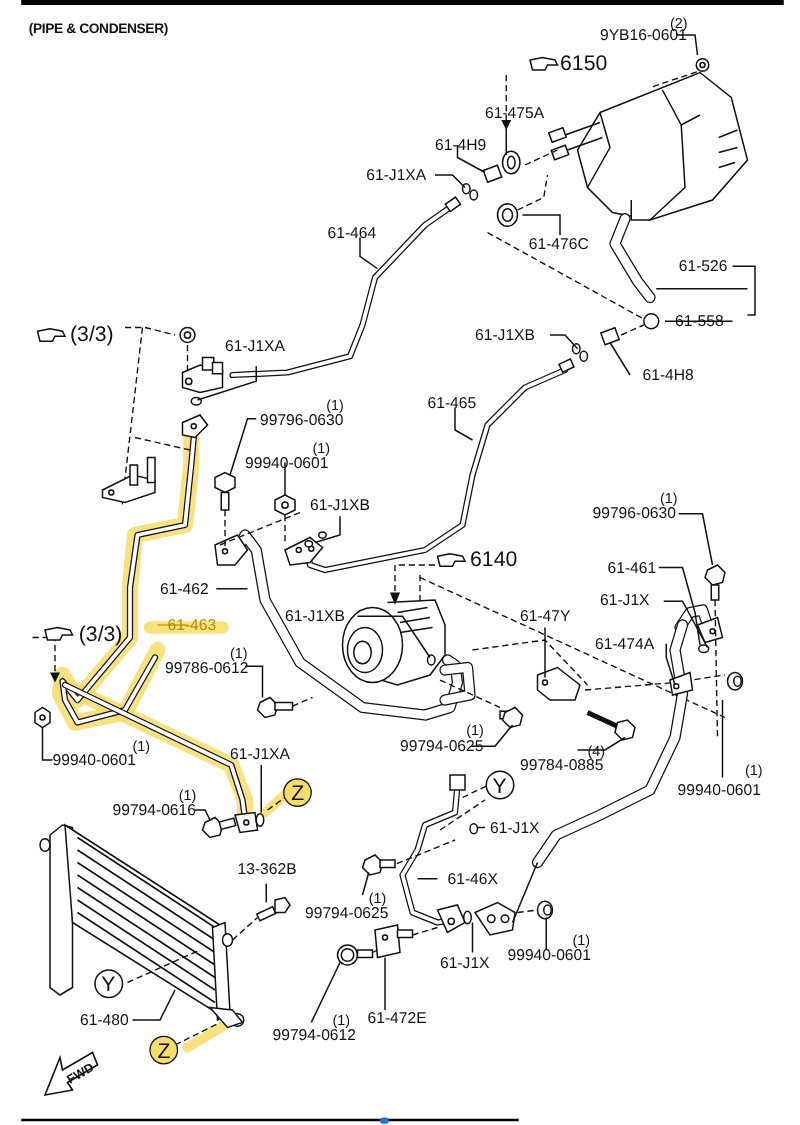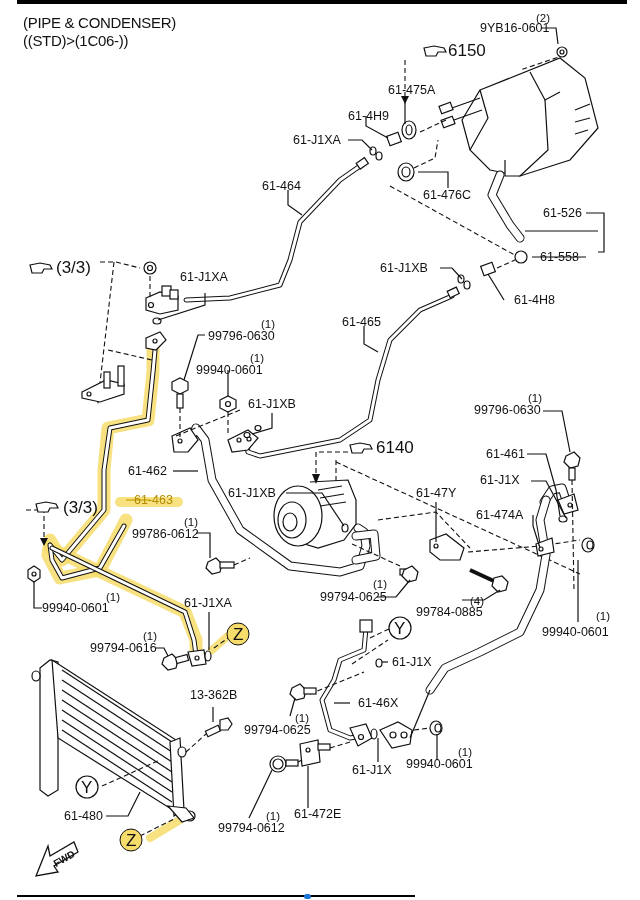--- a/index.html
+++ b/index.html
@@ -1,41 +1,40 @@
 <!DOCTYPE html>
 <html><head>
 <meta charset="utf-8">
 <style>
   html,body{margin:0;padding:0;background:#fff;}
   body{width:640px;height:900px;position:relative;overflow:hidden;font-family:"Liberation Sans",sans-serif;color:#111;}
   .topline{position:absolute;left:17px;top:0;width:610px;height:4px;background:#000;}
   .botline{position:absolute;left:17px;top:895px;width:398px;height:2px;background:#000;}
   .dot{position:absolute;left:304px;top:894px;width:7px;height:5px;border-radius:3px;background:#1b74d6;}
-  .title{position:absolute;left:23px;top:14px;font-size:15px;line-height:18px;letter-spacing:-0.3px;}
+  .title{position:absolute;left:23px;top:14px;font-size:11px;line-height:18px;letter-spacing:-0.3px;font-weight:bold;}
   svg{position:absolute;left:0;top:0;}
   .lbl{font-family:"Liberation Sans",sans-serif;font-size:12.5px;fill:#111;}
   .qty{font-size:11.5px;}
   .big{font-size:17px;}
   .hl{font-family:"Liberation Sans",sans-serif;font-size:12.5px;fill:#b38a00;}
   .ln{stroke:#111;stroke-width:1.2;fill:none;}
   .ds{stroke:#111;stroke-width:1.1;fill:none;stroke-dasharray:5 3;}
   .pipe{stroke:#111;stroke-width:5;fill:none;stroke-linecap:round;stroke-linejoin:round;}
   .pipein{stroke:#fff;stroke-width:3;fill:none;stroke-linecap:round;stroke-linejoin:round;}
   .hose{stroke:#111;stroke-width:9;fill:none;stroke-linecap:round;stroke-linejoin:round;}
   .hosein{stroke:#fff;stroke-width:7;fill:none;stroke-linecap:round;stroke-linejoin:round;}
   .glow{stroke:#f6dc6a;stroke-width:13;fill:none;stroke-linecap:round;stroke-linejoin:round;opacity:.85;}
   .part{fill:#fff;stroke:#111;stroke-width:1.2;}
 </style>
 </head>
 <body>
 
 <div class="topline"></div>
 <div class="title">
   <div>(PIPE &amp; CONDENSER)</div>
-  <div>((STD)&gt;(1C06-))</div>
 </div>
 
 <svg width="640" height="900" viewBox="0 0 640 900">
 
   <g>
     <path class="glow" d="M153 342 L153 372 L148 420 L108 428 L104 470 L104 510 L62 560 L50 540 L48 555 L60 578 L100 570 L126 520"></path>
     <path class="glow" d="M50 548 L185 612 L196 640 L196 655"></path>
     <path class="glow" d="M120 502 L178 502" style="stroke-width:10"></path>
     <path class="glow" d="M212 650 L228 636" style="stroke-width:8"></path>
     <path class="glow" d="M180 820 L150 838" style="stroke-width:8"></path>

